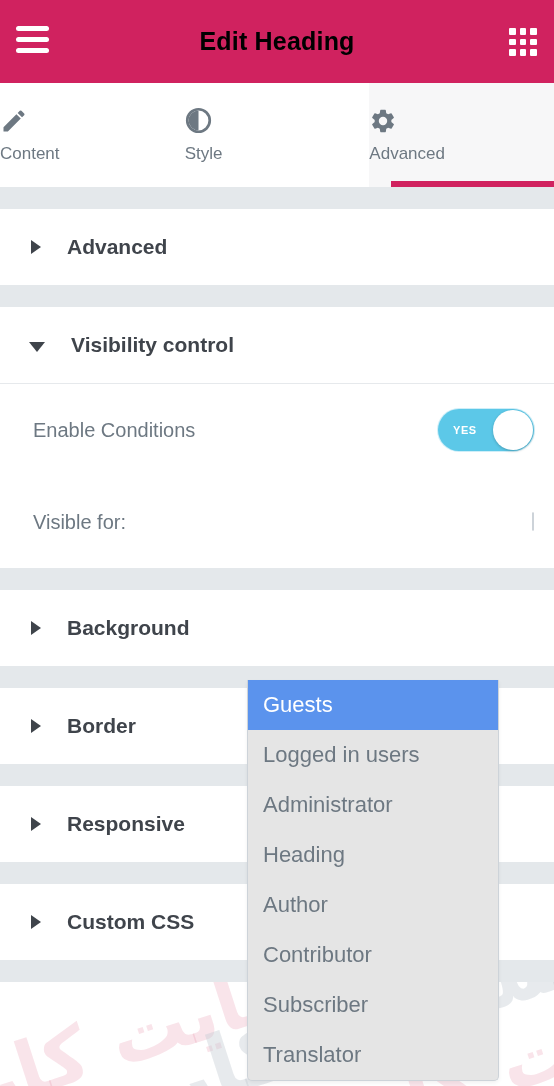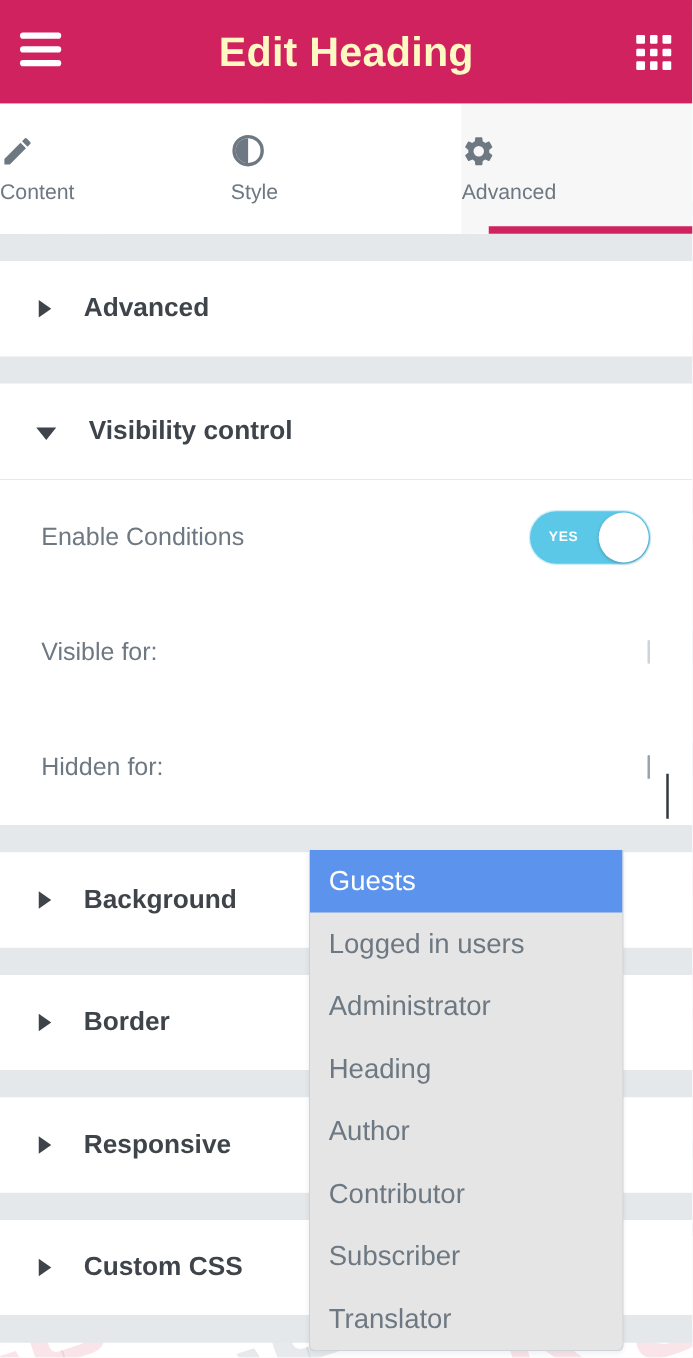--- a/index.html
+++ b/index.html
@@ -59,22 +59,22 @@
   .hamburger span {
     display: block;
     height: 5px;
     width: 100%;
     background: #ffffff;
     border-radius: 2.5px;
   }
   .titlebar-title {
     flex: 1;
     text-align: center;
-    color: #fef9c3;
-    font-size: 33px;
+    color: #000000;
+    font-size: 25px;
     font-weight: bold;
     letter-spacing: 0.2px;
   }
   .apps-grid {
     position: absolute;
     right: 17px;
     top: 28px;
     width: 28px;
     height: 28px;
     display: grid;
@@ -157,21 +157,21 @@
     font-size: 21px;
     font-weight: bold;
     color: #3f444b;
   }
   .section-divider { height: 1px; background: #e6e9ec; margin: 0; }
 
   .control-row {
     display: flex;
     align-items: center;
     min-height: 92px;
-    padding: 0 34px 0 33px;
+    padding: 0 20px 0 33px;
     background: #ffffff;
     position: relative;
   }
   .control-label {
     font-size: 20px;
     color: #6d7882;
     flex: 0 0 auto;
   }
   .control-field {
     margin-left: auto;
@@ -366,28 +366,20 @@
         </span>
       </div>
 
       <div class="control-row">
         <span class="control-label">Visible for:</span>
         <span class="control-field">
           <span class="select-box" title=""></span>
         </span>
       </div>
 
-      <div class="control-row">
-        <span class="control-label">Hidden for:</span>
-        <span class="control-field">
-          <span class="select-box focused" title="">
-            <span class="caretbar"></span>
-          </span>
-        </span>
-      </div>
     </div>
 
     <div class="gap"></div>
 
     <div class="block">
       <div class="section-head">
         <span class="caret"></span>
         <span class="section-title">Background</span>
       </div>
     </div>

